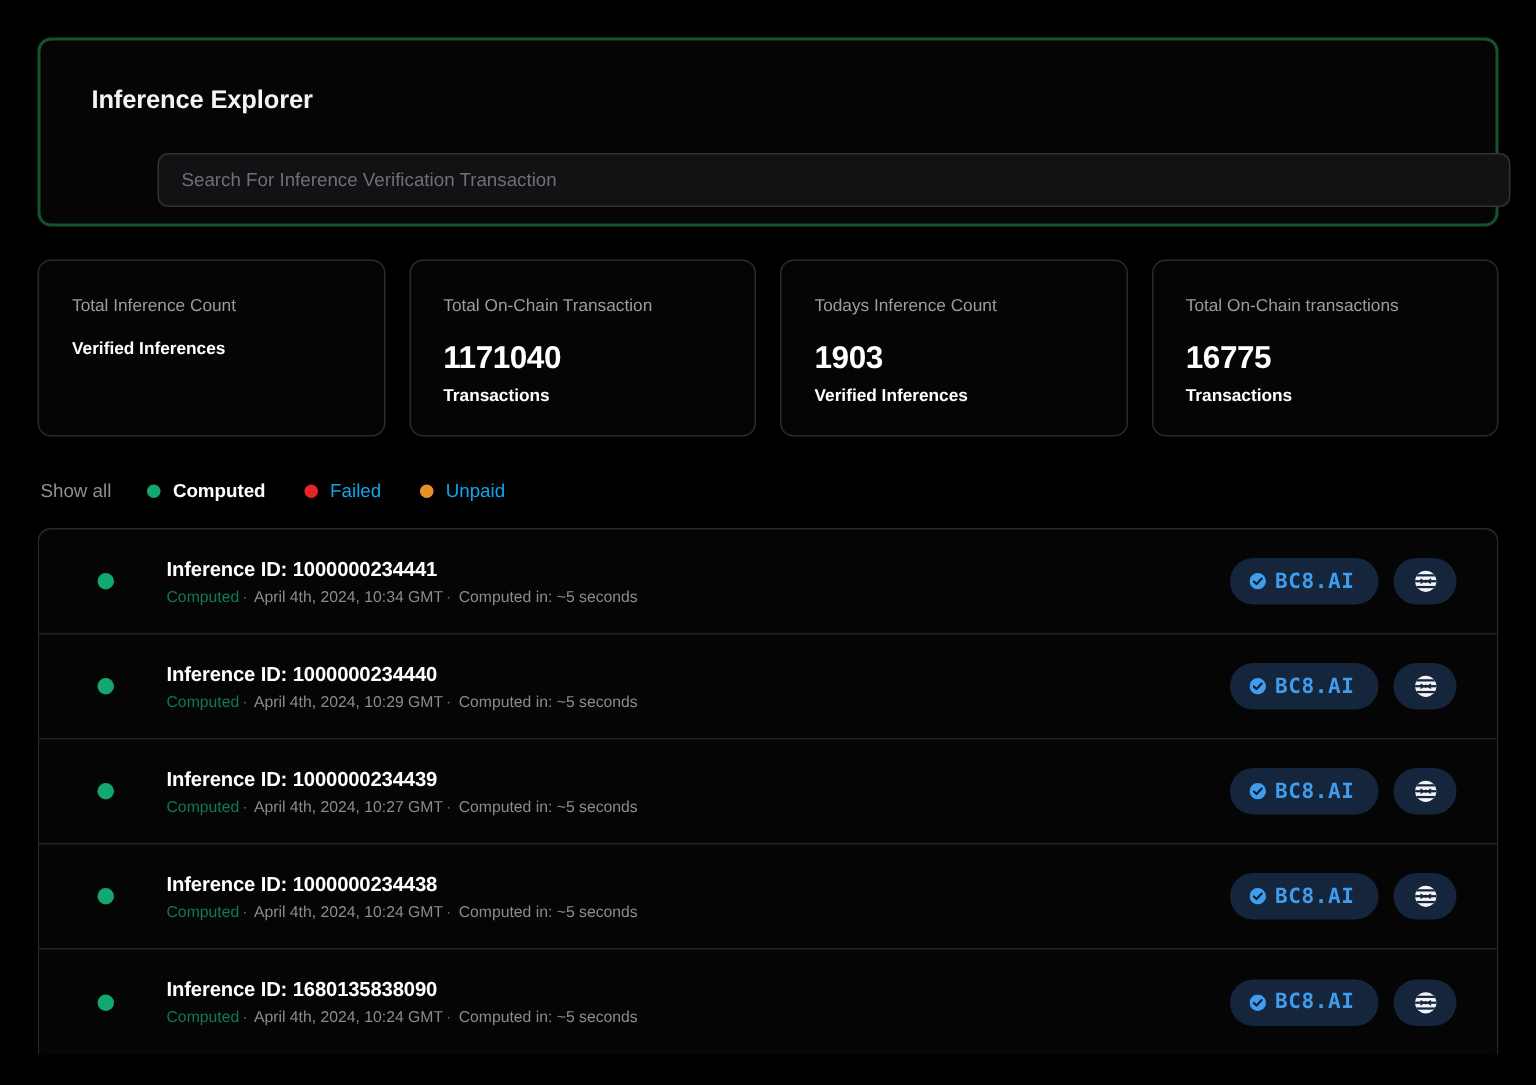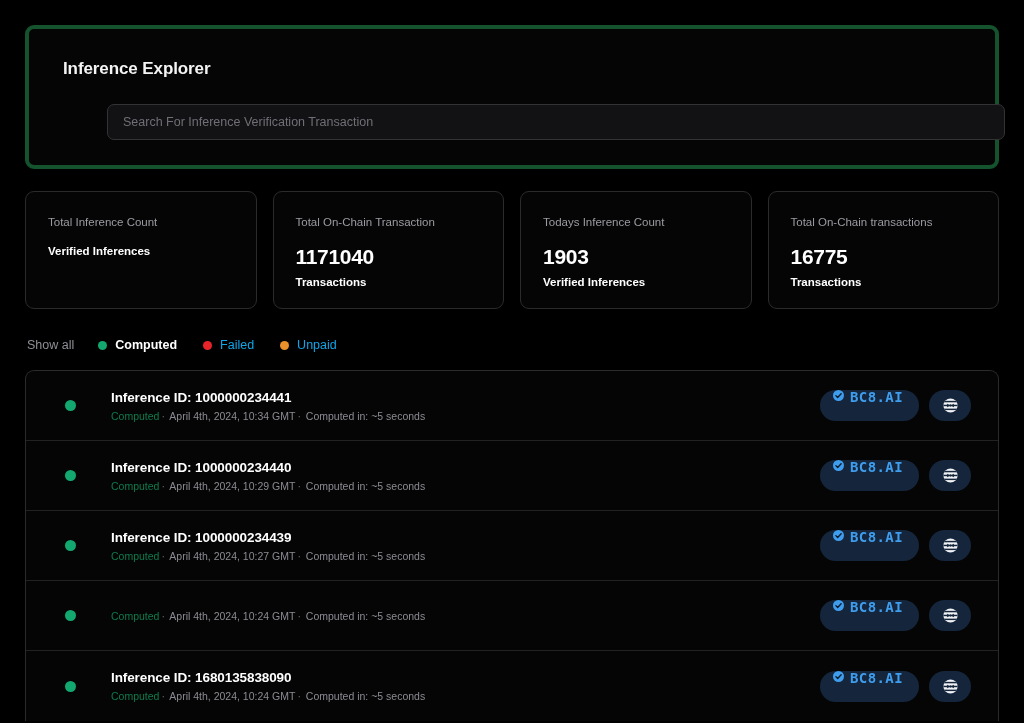--- a/index.html
+++ b/index.html
@@ -16,25 +16,25 @@
   .page {
     width: 1024px;
     height: 723px;
     background: #000000;
     padding: 25px 25px 0 25px;
     position: relative;
   }
 
   
   .header-card {
-    border: 4px solid #14532d;
+    border: 2px solid #14532d;
     border-radius: 9px;
     background: #050505;
     padding: 30px 34px 30px 34px;
-    height: 144px;
+    height: 126px;
   }
 
   .page-title {
     font-size: 17px;
     font-weight: bold;
     color: #f4f4f5;
     letter-spacing: -0.1px;
     margin-bottom: 25px;
   }
 
@@ -180,20 +180,21 @@
   .row-actions {
     display: flex;
     align-items: center;
     gap: 10px;
     flex: none;
   }
 
   
   .bc8-badge {
     display: flex;
+    align-items: center;
     gap: 6px;
     background: #15263c;
     border-radius: 999px;
     height: 31px;
     padding: 0 16px 0 13px;
     cursor: pointer;
   }
 
   .bc8-check {
     width: 11px;
@@ -402,20 +403,21 @@
               <path d="M7 10 L12 13 L17 10"></path>
             </g>
           </svg>
         </div>
       </div>
     </div>
 
     <div class="row">
       <span class="row-status-dot" style="background:#12a870"></span>
       <div class="row-main">
+        <div class="row-title">Inference ID: 1000000234438</div>
         <div class="row-meta">
           <span class="status-computed">Computed</span><span class="sep">·</span>
           <span>April 4th, 2024, 10:24 GMT</span><span class="sep">·</span>
           <span>Computed in: ~5 seconds</span>
         </div>
       </div>
       <div class="row-actions">
         <div class="bc8-badge">
           <svg class="bc8-check" viewBox="0 0 16 16">
             <circle cx="8" cy="8" r="8" fill="#3f9ded"></circle>

